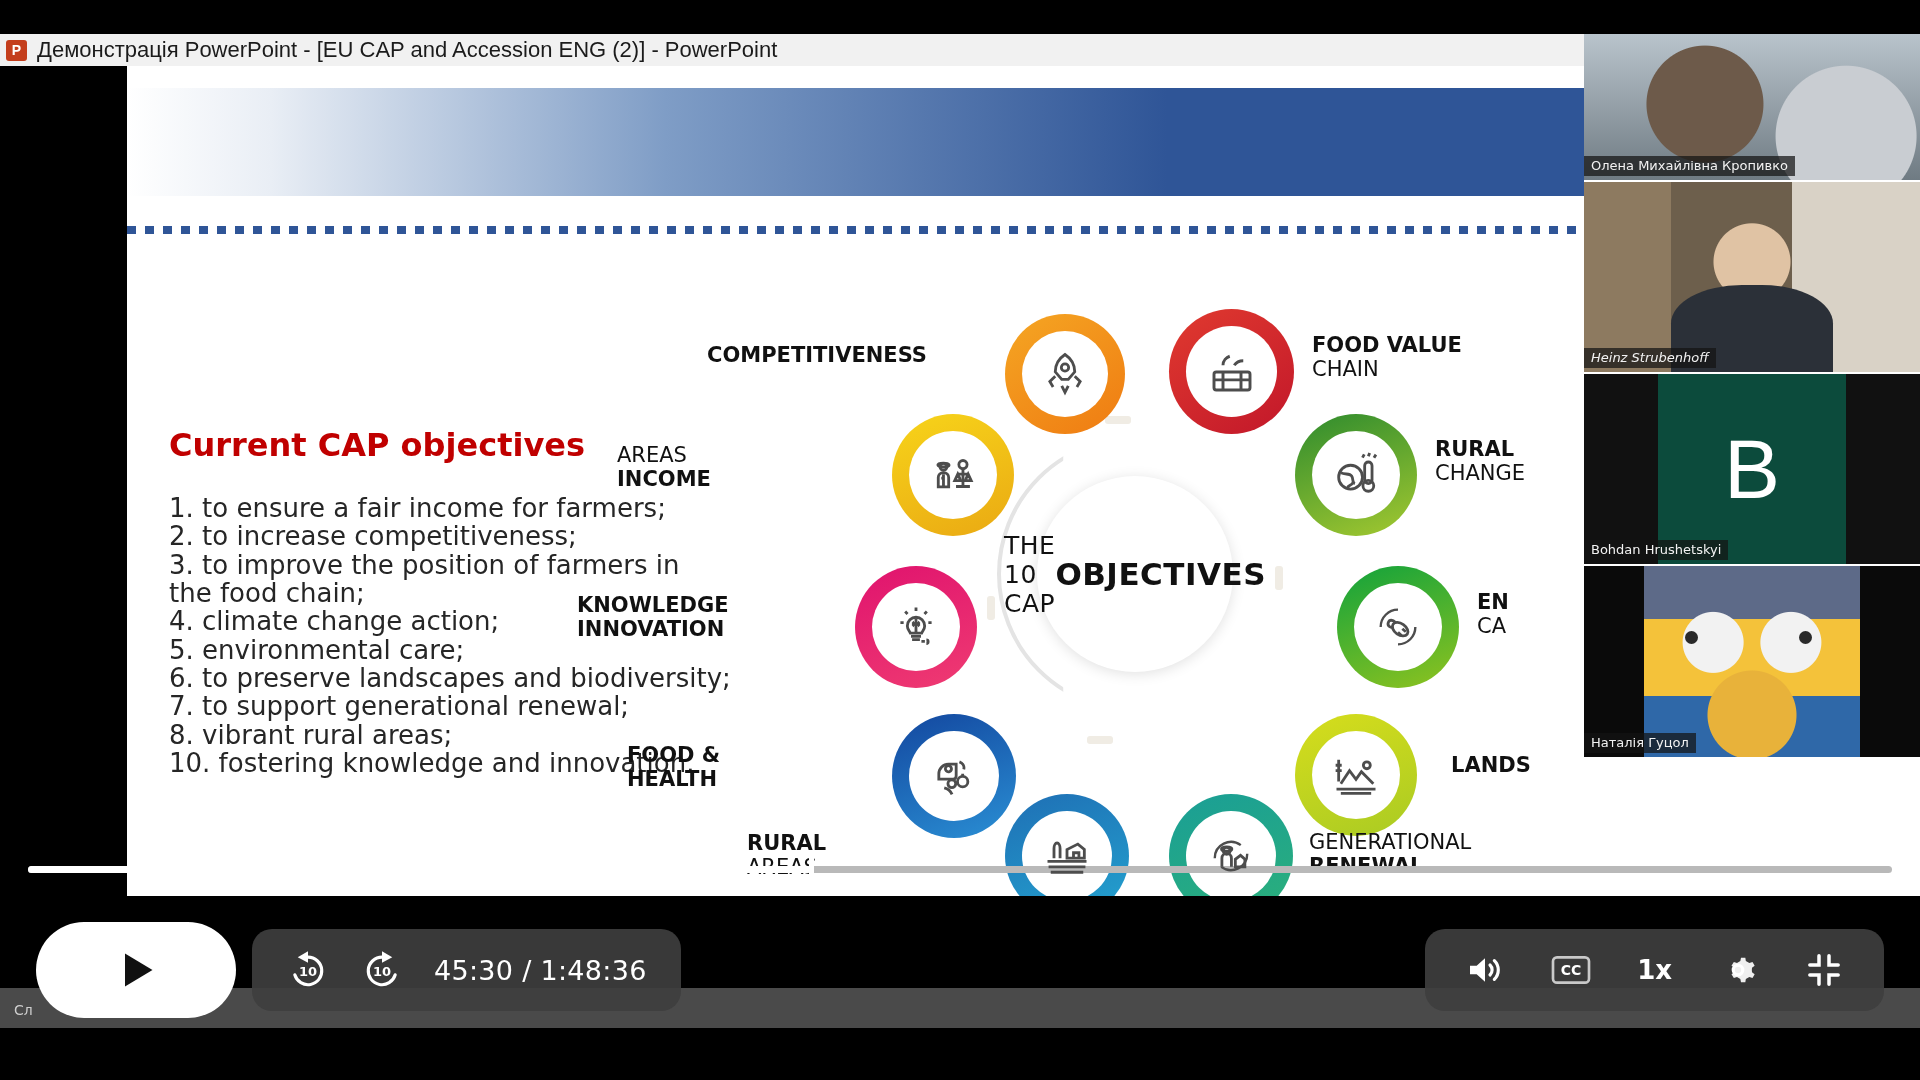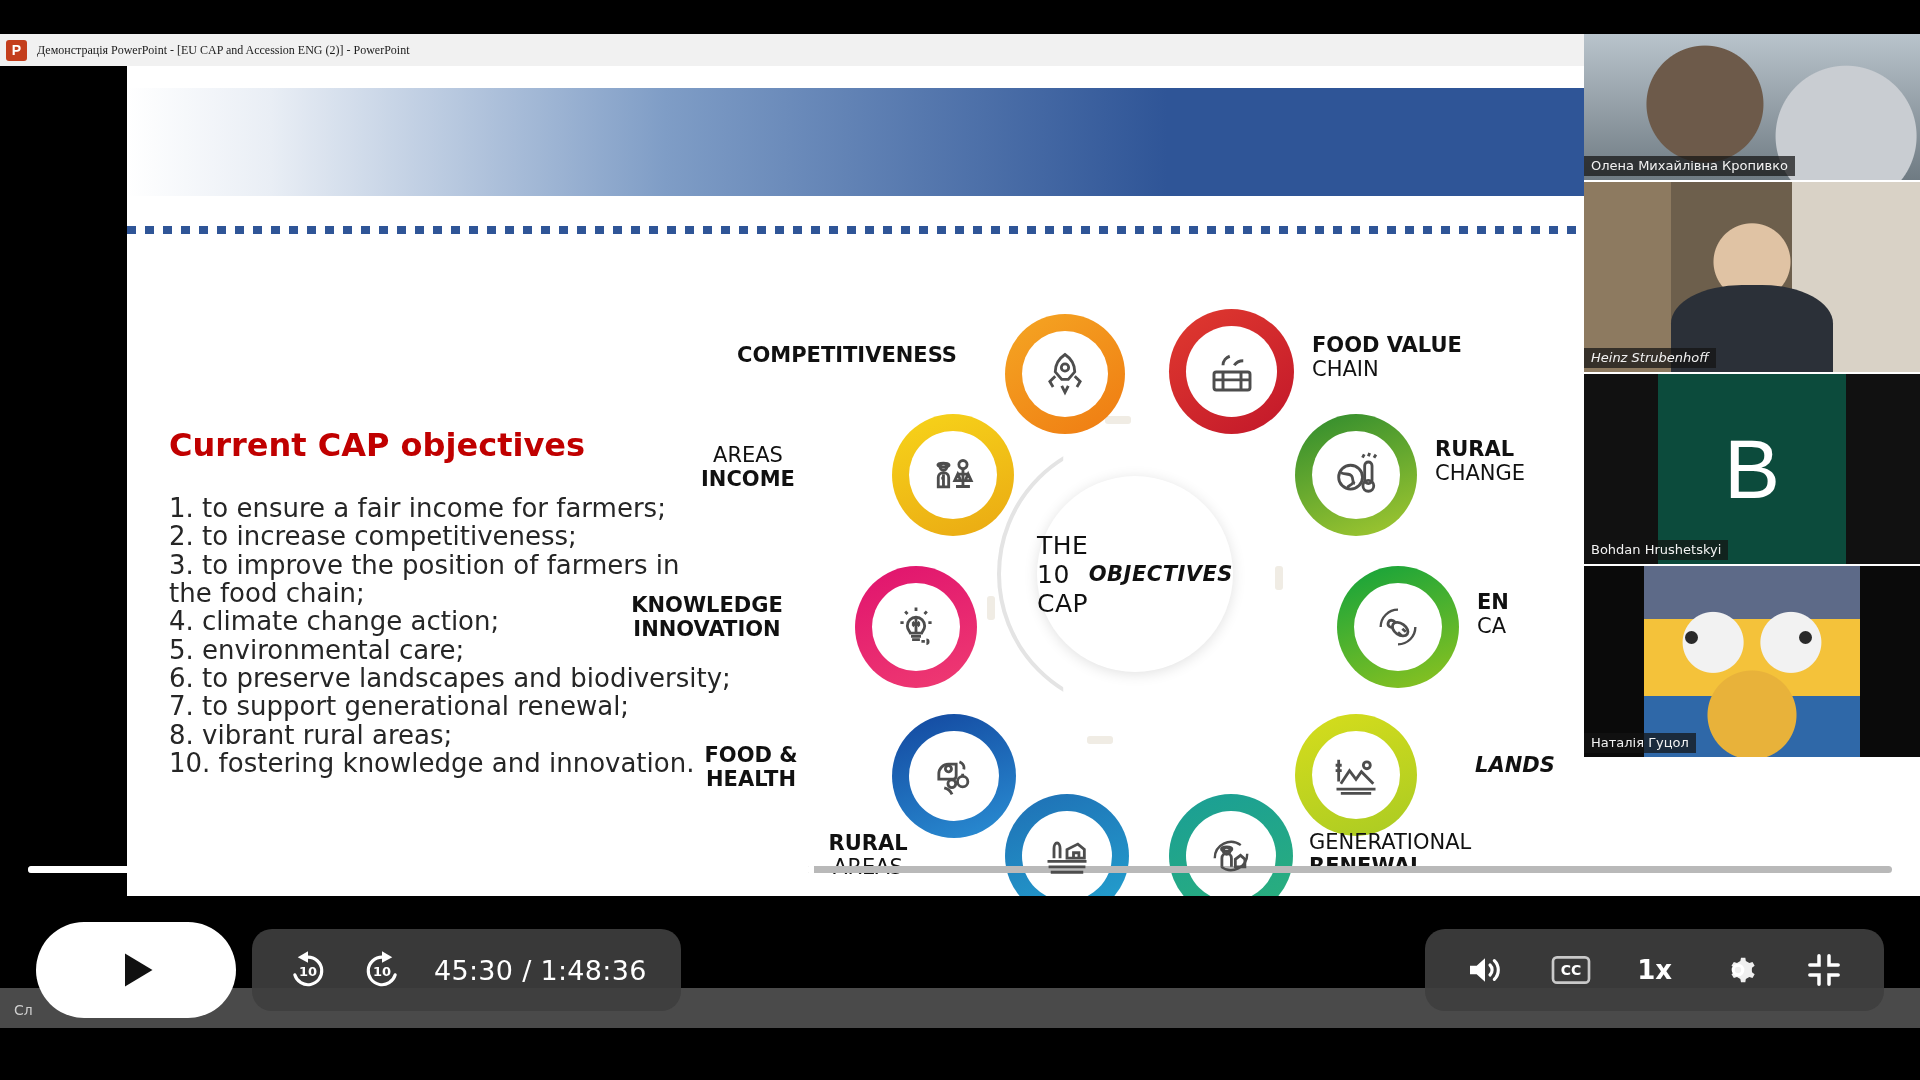--- a/index.html
+++ b/index.html
@@ -18,22 +18,22 @@
   .titlebar {
     position: absolute; left: 0; top: 34px; width: 1920px; height: 32px;
     background: #f1f1f1; display: flex; align-items: center; padding-left: 6px;
   }
   .pp-logo {
     width: 21px; height: 21px; border-radius: 3px; background: #c43e1c;
     color: #fff; font-size: 14px; font-weight: bold; line-height: 21px;
     text-align: center; flex: none; margin-right: 10px;
   }
   .titlebar-text {
-    font-size: 12px; color: #1b1b1b; white-space: nowrap;
-    font-family: Liberation Serif, serif;
+    font-size: 22px; color: #1b1b1b; white-space: nowrap;
+    font-family: Liberation Sans, sans-serif;
   }
 
   
   .slide {
     position: absolute; left: 127px; top: 66px; width: 1793px; height: 830px;
     background: #ffffff; overflow: hidden;
   }
   .slide-band {
     position: absolute; left: 0; top: 22px; width: 1793px; height: 108px;
     background: linear-gradient(to right, #ffffff 0%, #e9eef5 8%, #7f9dc6 30%, #2f5597 58%, #2f5597 100%);
@@ -71,32 +71,32 @@
   .ring .inner {
     position: absolute; border-radius: 50%; background: #fff;
   }
   .ring svg { position: relative; z-index: 2; }
   .nlabel {
     position: absolute; font-family: "DejaVu Sans", sans-serif;
     font-size: 21px; color: #111; line-height: 1.14; white-space: nowrap;
   }
   .nlabel b { font-weight: bold; }
   .nlabel .thin { font-weight: normal; }
-  .nlabel.r { text-align: center; }
+  .nlabel.r { text-align: left; }
   .nlabel.l { text-align: left; }
 
   .hub {
     position: absolute; left: 350px; top: 210px; width: 196px; height: 196px;
     border-radius: 50%; background: #fff;
     box-shadow: 0 2px 14px rgba(0,0,0,.12);
     display: flex; flex-direction: row; align-items: center; justify-content: center;
     font-family: "DejaVu Sans", sans-serif; color: #111;
   }
   .hub .l1 { font-size: 25px; letter-spacing: .5px; }
-  .hub .l2 { font-size: 21px; font-weight: bold; letter-spacing: .5px; font-style: italic; }
+  .hub .l2 { font-size: 31px; font-weight: bold; letter-spacing: .5px; }
   .hub-arc {
     position: absolute; left: 310px; top: 170px; width: 276px; height: 276px;
     border-radius: 50%; border: 4px solid #e4e4e4;
     clip-path: polygon(0 0, 24% 0, 24% 100%, 0 100%);
   }
   .dot-deco { position: absolute; background: #f0ece4; border-radius: 3px; }
 
   
   .vstrip { position: absolute; right: 0; top: 34px; width: 336px; }
   .vtile { position: relative; width: 336px; overflow: hidden; background: #111; }
@@ -257,21 +257,21 @@
         </div>
 
         <div class="ring" style="left:608px;top:448px;width:122px;height:122px;background:linear-gradient(160deg,#d6dd1c,#aacb23);">
           <div class="inner" style="inset:17px;"></div>
           <svg width="52" height="52" viewBox="0 0 24 24" fill="none" stroke="#4d4d4d" stroke-width="1.3">
             <path d="M5 16l4-6 3 4 2.5-3.5L20 16"></path>
             <circle cx="17" cy="7.5" r="1.6"></circle>
             <path d="M4 5v10M2.6 7.5h2.8M2.6 10h2.8M3 18.5h18M5 20.5h14"></path>
           </svg>
         </div>
-        <div class="nlabel l" style="left:788px;top:488px;width:240px;font-style:italic;">
+        <div class="nlabel l" style="left:764px;top:488px;width:240px;">
           <b>LANDS</b>
         </div>
 
         <div class="ring" style="left:482px;top:528px;width:124px;height:124px;background:linear-gradient(160deg,#1a9e96,#2bb07a);">
           <div class="inner" style="inset:17px;"></div>
           <svg width="52" height="52" viewBox="0 0 24 24" fill="none" stroke="#4d4d4d" stroke-width="1.3">
             <path d="M4.5 13a7.5 7.5 0 0 1 12-6M19.5 11a7.5 7.5 0 0 1-12 6" stroke-width="1.1"></path>
             <ellipse cx="10" cy="8.8" rx="2.4" ry="1"></ellipse>
             <circle cx="10" cy="9.6" r="1.6"></circle>
             <path d="M7.8 17v-4c0-1.3 1-2.2 2.2-2.2s2.2.9 2.2 2.2v4"></path>

